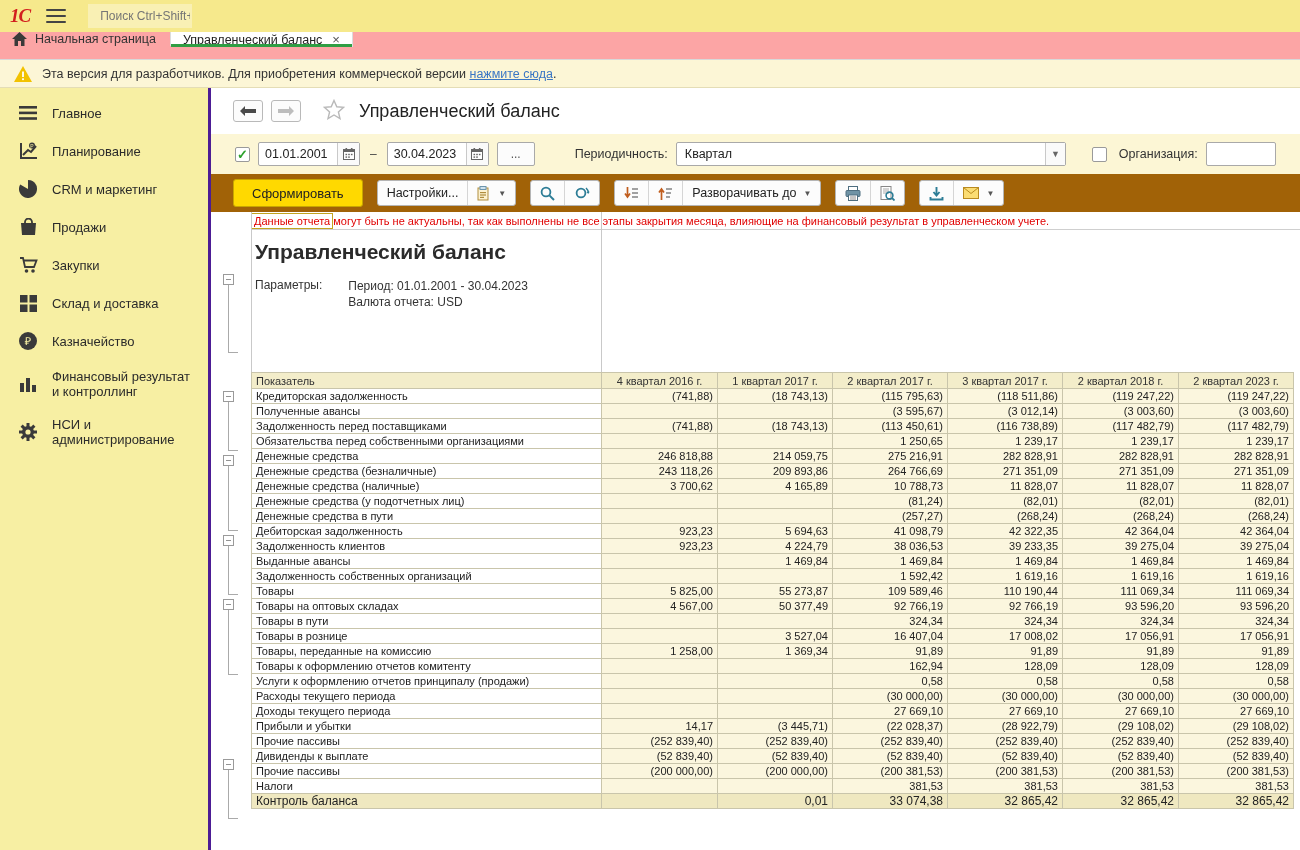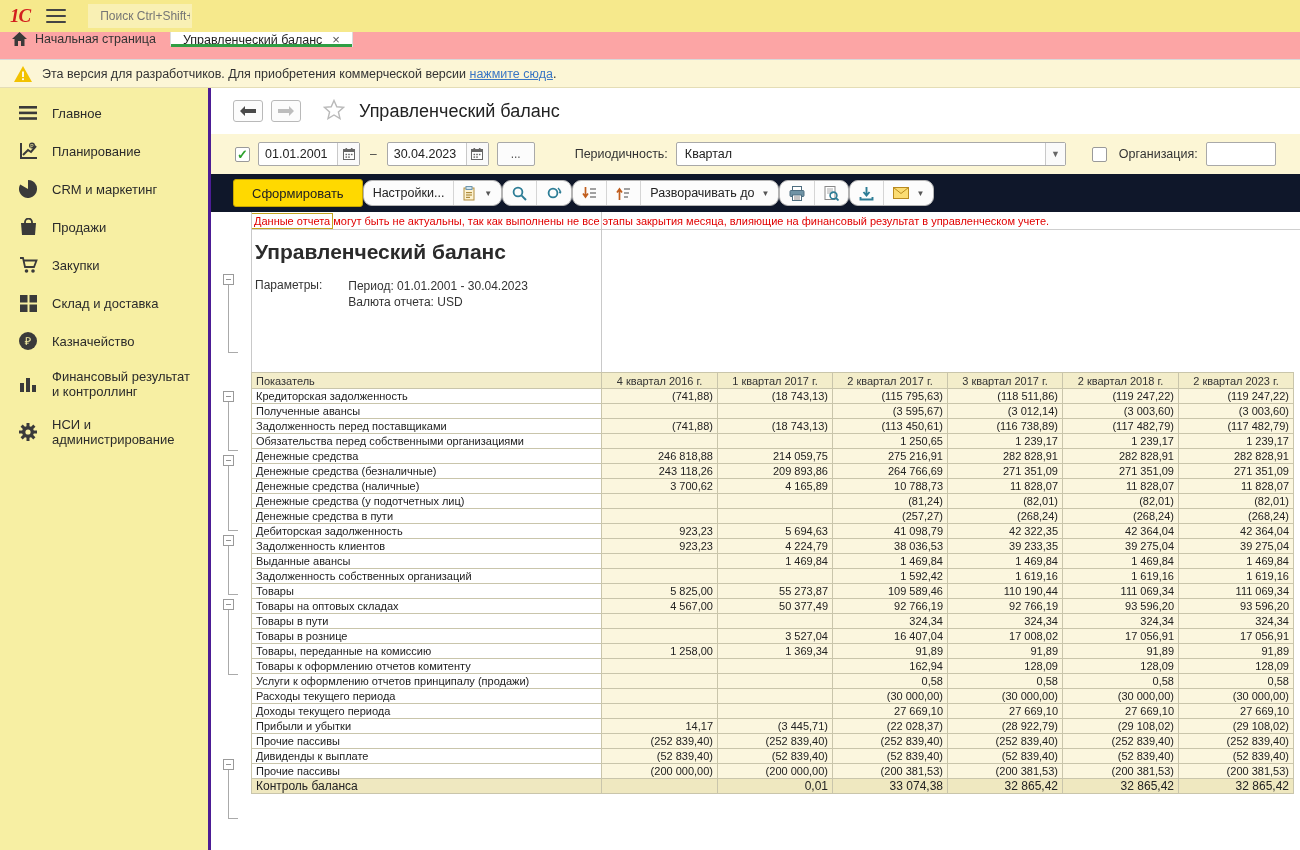--- a/index.html
+++ b/index.html
@@ -55,24 +55,24 @@
   .dashsep { color:#444; padding:0 2px; }
   .morebtn { width:38px; height:24px; border:1px solid #a9a9a9; border-radius:2px; background:#fcfcfc; color:#555; cursor:pointer; font-size:12px; }
   .flt-label { font-size:12.5px; color:#333; margin-left:32px; }
   .combo { display:flex; align-items:center; border:1px solid #a9a9a9; background:#fff; height:24px; border-radius:2px; }
   .combo .val { width:368px; padding:0 8px; font-size:12.5px; color:#222; }
   .combo .dd { width:20px; height:22px; border-left:1px solid #c9c9c9; display:flex; align-items:center; justify-content:center; color:#666; font-size:9px; cursor:pointer; background:#fafafa; }
   .orgfld { border:1px solid #a9a9a9; background:#fff; height:24px; width:70px; border-radius:2px; }
   .flt-label.org { margin-left:4px; }
 
   
-  .toolbar { height:38px; display:flex; align-items:center; padding:0 0 0 22px; background:#0f172a; }
+  .toolbar { height:38px; display:flex; align-items:center; gap:14px; padding:0 0 0 22px; background:#a16207; }
   .btn { height:26px; border:1px solid #b5b5b5; border-radius:3px; background:#fcfcfc; display:flex; align-items:center; justify-content:center; padding:0 12px; font-size:12.5px; color:#222; cursor:pointer; }
   .btn-generate { background:#ffd900; border:1px solid #c7a600; font-size:13px; padding:0 18px; height:28px; }
-  .btngroup { display:flex; align-items:stretch; border:1px solid #b5b5b5; border-radius:9px; background:#fcfcfc; height:26px; }
+  .btngroup { display:flex; align-items:stretch; border:1px solid #b5b5b5; border-radius:3px; background:#fcfcfc; height:26px; }
   .btngroup .seg { display:flex; align-items:center; padding:0 9px; cursor:pointer; border-right:1px solid #d5d5d5; gap:4px; font-size:12.5px; color:#222; }
   .btngroup .seg:last-child { border-right:none; }
   .ddarrow { font-size:8px; color:#555; margin-left:3px; }
 
   
   .report { position:relative; margin-left:10px; padding-left:30px; height:620px; }
   .vline { position:absolute; width:1px; background:#c9c9c9; top:0; }
   .redrow { height:18px; border-bottom:1px solid #cfcfcf; display:flex; align-items:center; }
   .redrow .sel { border:1px solid #c3a41f; padding:0 2px; height:16px; display:flex; align-items:center; }
   .redtext { color:#e00000; font-size:11px; white-space:nowrap; }
@@ -667,20 +667,29 @@
                 <td class="num">(52 839,40)</td>
               </tr>
               <tr>
                 <td class="name lvl2">Прочие пассивы</td>
                 <td class="num">(200 000,00)</td>
                 <td class="num">(200 000,00)</td>
                 <td class="num">(200 381,53)</td>
                 <td class="num">(200 381,53)</td>
                 <td class="num">(200 381,53)</td>
                 <td class="num">(200 381,53)</td>
+              </tr>
+              <tr>
+                <td class="name lvl2">Налоги</td>
+                <td class="num"></td>
+                <td class="num"></td>
+                <td class="num">381,53</td>
+                <td class="num">381,53</td>
+                <td class="num">381,53</td>
+                <td class="num">381,53</td>
               </tr>
               <tr class="total">
                 <td class="name">Контроль баланса</td>
                 <td class="num"></td>
                 <td class="num">0,01</td>
                 <td class="num">33 074,38</td>
                 <td class="num">32 865,42</td>
                 <td class="num">32 865,42</td>
                 <td class="num">32 865,42</td>
               </tr>

